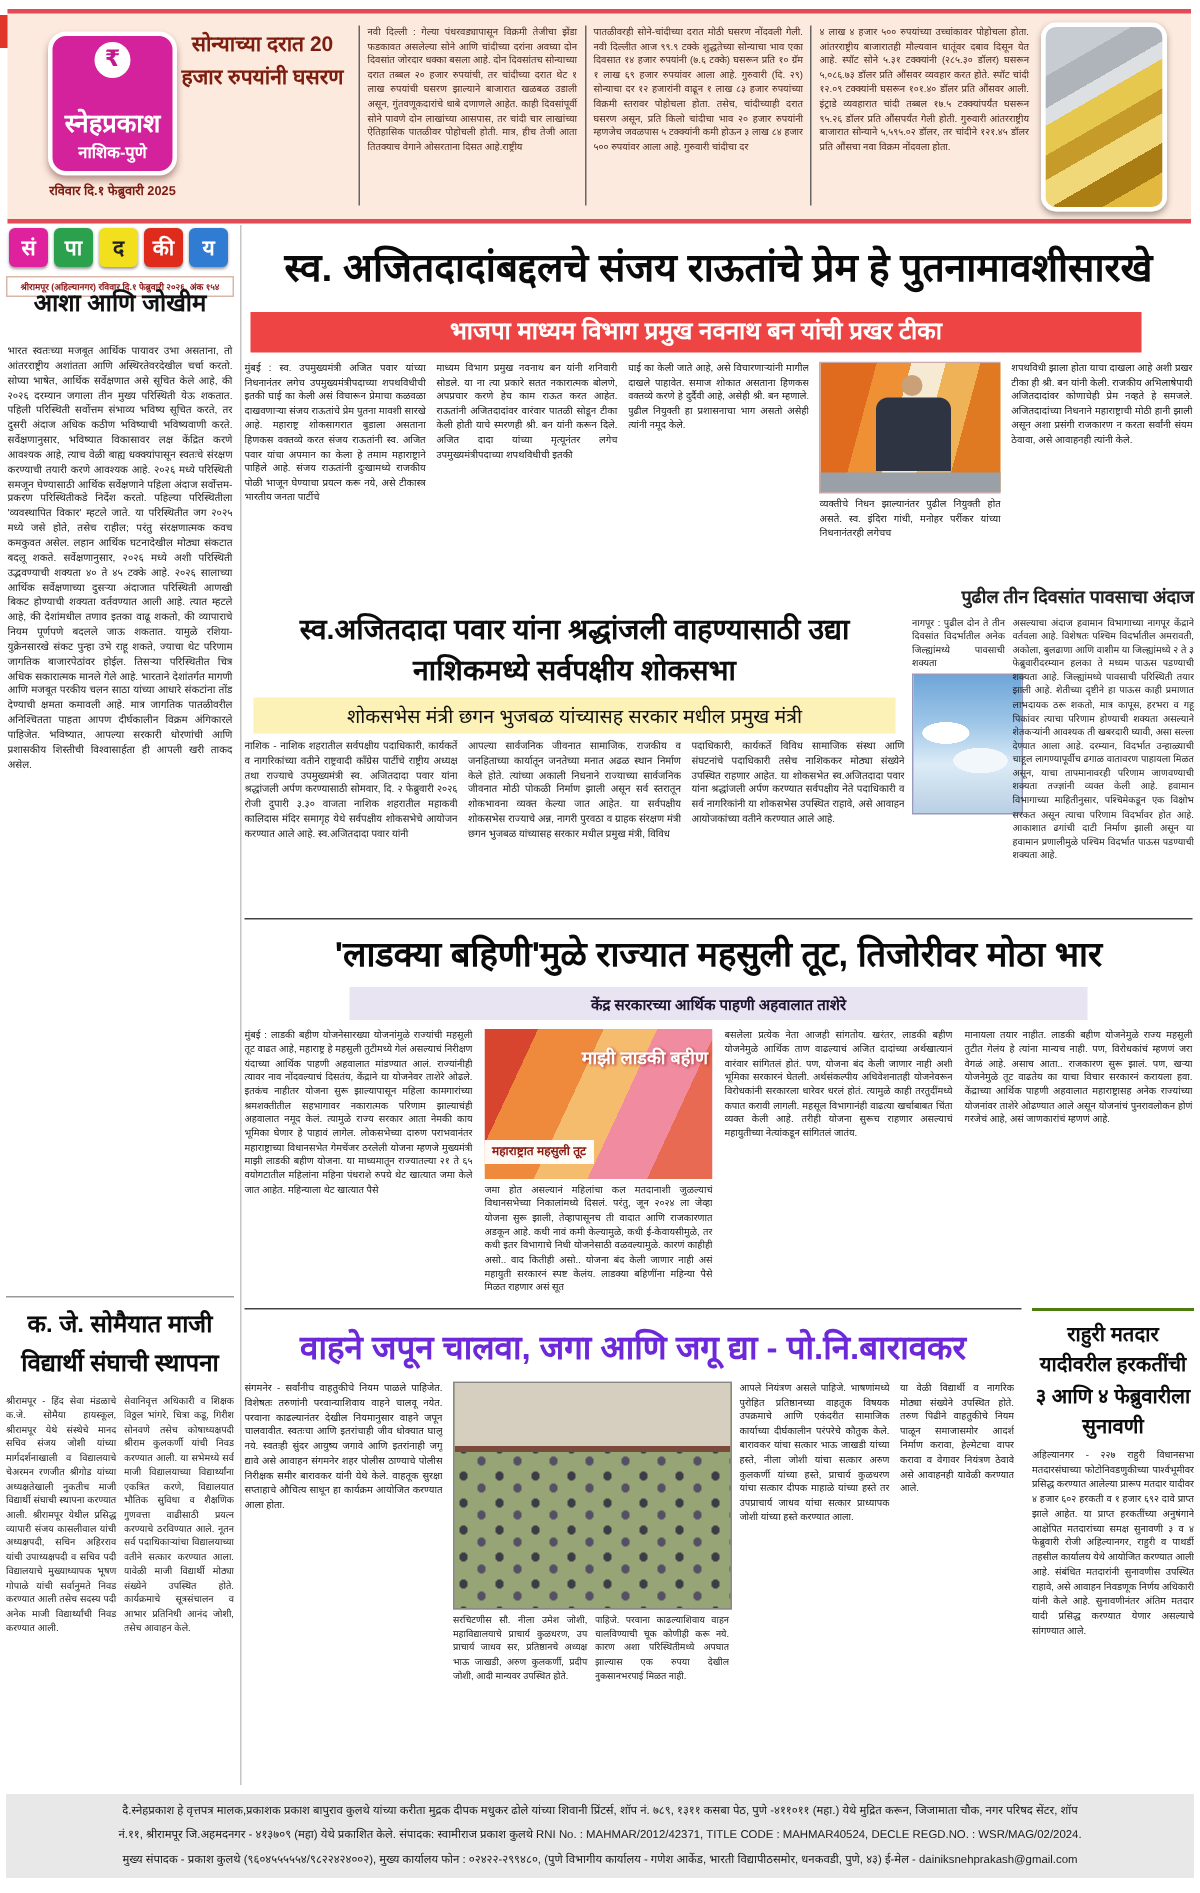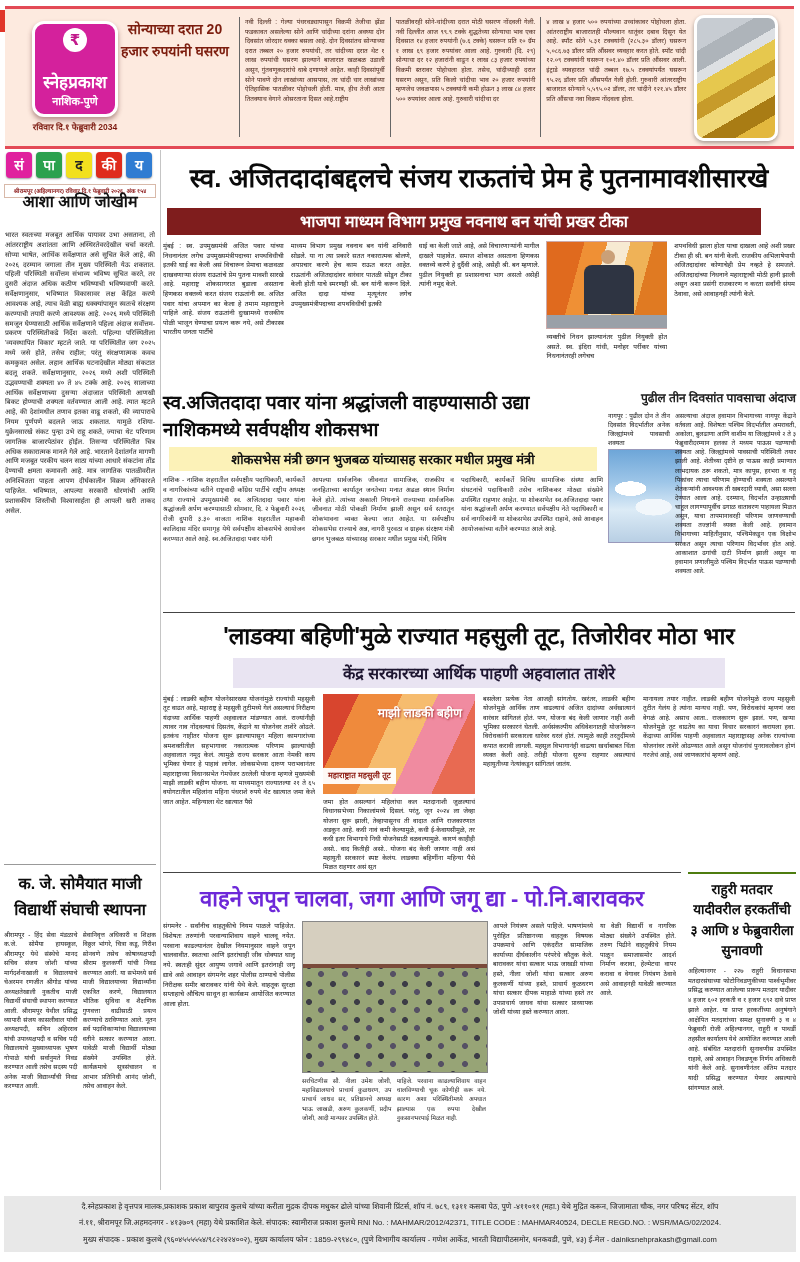--- a/index.html
+++ b/index.html
@@ -43,63 +43,63 @@
   .ed-body{position:absolute;left:5px;top:230px;width:150px;height:628px;font-size:6.8px;
            line-height:1.45;text-align:justify;color:#1c1c1c;overflow:hidden;}
   .som-head{position:absolute;left:4px;top:864px;width:152px;text-align:center;font-size:16px;
             font-weight:800;line-height:1.6;border-top:1px solid #999;padding-top:6px;color:#0d0d0d;}
   .som-cols{position:absolute;left:4px;top:930px;width:152px;height:256px;display:flex;gap:5px;}
   .som-col{flex:1;font-size:6.3px;line-height:1.5;text-align:justify;overflow:hidden;}
 
   
   .main-headline{position:absolute;left:163px;top:152px;width:632px;height:50px;font-size:26px;
                  font-weight:800;color:#0a0a0a;align-items:center;}
-  .lead-subhead{position:absolute;left:167px;top:208px;width:594px;height:27px;background:#7f1d1d;
+  .lead-subhead{position:absolute;left:167px;top:208px;width:594px;height:27px;background:#ef4444;
                 color:#fff;font-size:16px;font-weight:bold;line-height:27px;align-items:center;}
   .lead-cols{position:absolute;left:163px;top:241px;width:632px;height:147px;display:flex;gap:7px;}
   .lead-col{flex:1;font-size:6.5px;line-height:1.48;text-align:justify;overflow:hidden;}
   .pol-photo{width:100%;height:86px;margin-bottom:3px;position:relative;border:1px solid #caa;
              background:linear-gradient(105deg,#e06a1e 0 26%,#ef9035 26% 42%,#f7ead2 42% 58%,
                #efb257 58% 74%,#e07a22 74%);}
   .pol-head{position:absolute;left:44%;top:9%;width:14px;height:14px;border-radius:50%;background:#caa078;}
   .pol-body{position:absolute;left:30%;top:27%;width:42%;height:57%;background:#2e3442;
             border-radius:8px 8px 0 0;}
   .pol-desk{position:absolute;bottom:0;width:100%;height:15%;background:#9aa0a8;}
 
   
   .shok{position:absolute;left:163px;top:390px;width:440px;}
-  .shok-headline{font-size:19px;font-weight:800;line-height:1.4;color:#0d0d0d;}
-  .shok-subhead{margin:4px 6px 0;background:#fcf2b8;text-align:center;font-size:13px;font-weight:bold;
+  .shok-headline{text-align:center;font-size:19px;font-weight:800;line-height:1.4;color:#0d0d0d;margin-top:18px;}
+  .shok-subhead{margin:4px 6px 0;background:#fcf2b8;text-align:center;font-size:13px;font-weight:normal;
                 padding:3px 2px;color:#111;}
   .shok-cols{display:flex;gap:7px;height:133px;margin-top:4px;}
   .shok-col{flex:1;font-size:6.6px;line-height:1.48;text-align:justify;overflow:hidden;}
 
   
   .rain{position:absolute;left:608px;top:390px;width:188px;}
   .rain-headline{text-align:right;font-size:12px;font-weight:600;line-height:1.4;color:#222;}
   .rain-body{display:flex;gap:5px;margin-top:4px;height:162px;overflow:hidden;}
   .rain-left{width:62px;font-size:6.3px;line-height:1.45;text-align:justify;}
   .rain-right{flex:1;font-size:6.3px;line-height:1.45;text-align:justify;overflow:hidden;}
   .sky-photo{width:72px;height:92px;margin-top:2px;border:1px solid #99b;
      background:radial-gradient(ellipse 26px 12px at 30% 42%,#ffffff 60%,transparent 61%),
                 radial-gradient(ellipse 30px 14px at 62% 62%,#f2f7fb 60%,transparent 61%),
                 linear-gradient(180deg,#6ea6d8 0,#9ec6e8 35%,#dcebf6 65%,#b8cfe4 100%);}
 
   
   .ladki{position:absolute;left:163px;top:612px;width:632px;border-top:1px solid #444;padding-top:5px;}
   .ladki-headline{font-size:23px;font-weight:800;color:#0a0a0a;align-items:center;height:34px;}
-  .ladki-subhead{margin:6px auto 0;width:470px;background:#e9e4f2;text-align:center;font-size:16px;
+  .ladki-subhead{margin:6px auto 0;width:470px;background:#e9e4f2;text-align:center;font-size:10px;
                  font-weight:bold;padding:4px 11px;color:#1d1530;}
   .ladki-cols{display:flex;gap:8px;margin-top:6px;height:176px;}
   .ladki-col{flex:1;font-size:6.4px;line-height:1.46;text-align:justify;overflow:hidden;}
   .ladki-photo{width:100%;height:100px;position:relative;margin-bottom:3px;
      background:linear-gradient(115deg,#d8452e 0 18%,#ef8a3c 18% 40%,#f6bc6e 40% 58%,
        #f08ba0 58% 78%,#e86a52 78%);}
   .ladki-photo-text{position:absolute;right:3px;top:12px;width:62%;color:#fff;font-weight:800;
-     font-size:12px;text-align:left;text-shadow:1px 1px 2px #a33;line-height:1.3;}
+     font-size:12px;text-align:right;text-shadow:1px 1px 2px #a33;line-height:1.3;}
   .ladki-photo-label{position:absolute;left:0;bottom:10px;background:rgba(255,255,255,.95);
      color:#8c1a10;font-weight:bold;font-size:8px;padding:2px 5px;}
 
   
   .vah{position:absolute;left:163px;top:872px;width:518px;border-top:1px solid #444;padding-top:6px;}
   .vah-headline{font-size:22px;font-weight:800;color:#6d28d9;align-items:center;height:36px;}
   .vah-body{display:flex;gap:7px;margin-top:6px;height:266px;overflow:hidden;}
   .vah-col1{width:132px;font-size:6.5px;line-height:1.5;text-align:justify;overflow:hidden;}
   .vah-mid{width:184px;}
   .crowd-photo{width:100%;height:150px;position:relative;background:#97a476;border:1px solid #888;
@@ -131,21 +131,21 @@
 <div class="page">
 
   <div class="corner-mark"></div>
 
   <div class="masthead">
     <div class="logo">
       <div class="rupee">₹</div>
       <div class="logo-title">स्नेहप्रकाश</div>
       <div class="logo-sub">नाशिक-पुणे</div>
     </div>
-    <div class="logo-date">रविवार दि.१ फेब्रुवारी 2034</div>
+    <div class="logo-date">रविवार दि.१ फेब्रुवारी 2025</div>
     <div class="gold-lead">सोन्याच्या दरात 20 हजार रुपयांनी घसरण</div>
     <div class="briefs">
       <div class="brief">नवी दिल्ली : गेल्या पंधरवड्यापासून विक्रमी तेजीचा झेंडा फडकावत असलेल्या सोने आणि चांदीच्या दरांना अवघ्या दोन दिवसांत जोरदार धक्का बसला आहे. दोन दिवसांतच सोन्याच्या दरात तब्बल २० हजार रुपयांची, तर चांदीच्या दरात थेट १ लाख रुपयांची घसरण झाल्याने बाजारात खळबळ उडाली असून, गुंतवणूकदारांचे धाबे दणाणले आहेत. काही दिवसांपूर्वी सोने पावणे दोन लाखांच्या आसपास, तर चांदी चार लाखांच्या ऐतिहासिक पातळीवर पोहोचली होती. मात्र, हीच तेजी आता तितक्याच वेगाने ओसरताना दिसत आहे.राष्ट्रीय</div>
       <div class="brief">पातळीवरही सोने-चांदीच्या दरात मोठी घसरण नोंदवली गेली. नवी दिल्लीत आज ९९.९ टक्के शुद्धतेच्या सोन्याचा भाव एका दिवसात १४ हजार रुपयांनी (७.६ टक्के) घसरून प्रति १० ग्रॅम १ लाख ६९ हजार रुपयांवर आला आहे. गुरुवारी (दि. २९) सोन्याचा दर १२ हजारांनी वाढून १ लाख ८३ हजार रुपयांच्या विक्रमी स्तरावर पोहोचला होता. तसेच, चांदीच्याही दरात घसरण असून, प्रति किलो चांदीचा भाव २० हजार रुपयांनी म्हणजेच जवळपास ५ टक्क्यांनी कमी होऊन ३ लाख ८४ हजार ५०० रुपयांवर आला आहे. गुरुवारी चांदीचा दर</div>
       <div class="brief">४ लाख ४ हजार ५०० रुपयांच्या उच्चांकावर पोहोचला होता. आंतरराष्ट्रीय बाजारातही मौल्यवान धातूंवर दबाव दिसून येत आहे. स्पॉट सोने ५.३१ टक्क्यांनी (२८५.३० डॉलर) घसरून ५,०८६.७३ डॉलर प्रति औंसवर व्यवहार करत होते. स्पॉट चांदी १२.०९ टक्क्यांनी घसरून १०१.४० डॉलर प्रति औंसवर आली. इंट्राडे व्यवहारात चांदी तब्बल १७.५ टक्क्यांपर्यंत घसरून ९५.२६ डॉलर प्रति औंसपर्यंत गेली होती. गुरुवारी आंतरराष्ट्रीय बाजारात सोन्याने ५,५९५.०२ डॉलर, तर चांदीने १२१.४५ डॉलर प्रति औंसचा नवा विक्रम नोंदवला होता.</div>
     </div>
     <div class="gold-photo"></div>
   </div>
 
   <div class="left-rule"></div>
@@ -255,17 +255,17 @@
   </div>
 
   <div class="footer">
     <div class="footer-line center-line">
       <span>दै.स्नेहप्रकाश हे वृत्तपत्र मालक,प्रकाशक प्रकाश बापुराव कुलथे यांच्या करीता मुद्रक दीपक मधुकर ढोले यांच्या शिवानी प्रिंटर्स, शॉप नं. ७८९, १३११ कसबा पेठ, पुणे -४११०११ (महा.) येथे मुद्रित करून, जिजामाता चौक, नगर परिषद सेंटर, शॉप</span>
     </div>
     <div class="footer-line center-line">
       <span>नं.११, श्रीरामपूर जि.अहमदनगर - ४१३७०९ (महा) येथे प्रकाशित केले. संपादक: स्वामीराज प्रकाश कुलथे RNI No. : MAHMAR/2012/42371, TITLE CODE : MAHMAR40524, DECLE REGD.NO. : WSR/MAG/02/2024.</span>
     </div>
     <div class="footer-line center-line">
-      <span>मुख्य संपादक - प्रकाश कुलथे (९६०४५५५५५४/९८२२४२४००२), मुख्य कार्यालय फोन : 1859-२९९४८०, (पुणे विभागीय कार्यालय - गणेश आर्केड, भारती विद्यापीठसमोर, धनकवडी, पुणे, ४३) ई-मेल - dainiksnehprakash@gmail.com</span>
+      <span>मुख्य संपादक - प्रकाश कुलथे (९६०४५५५५५४/९८२२४२४००२), मुख्य कार्यालय फोन : ०२४२२-२९९४८०, (पुणे विभागीय कार्यालय - गणेश आर्केड, भारती विद्यापीठसमोर, धनकवडी, पुणे, ४३) ई-मेल - dainiksnehprakash@gmail.com</span>
     </div>
   </div>
 
 </div>
 
 </body></html>

